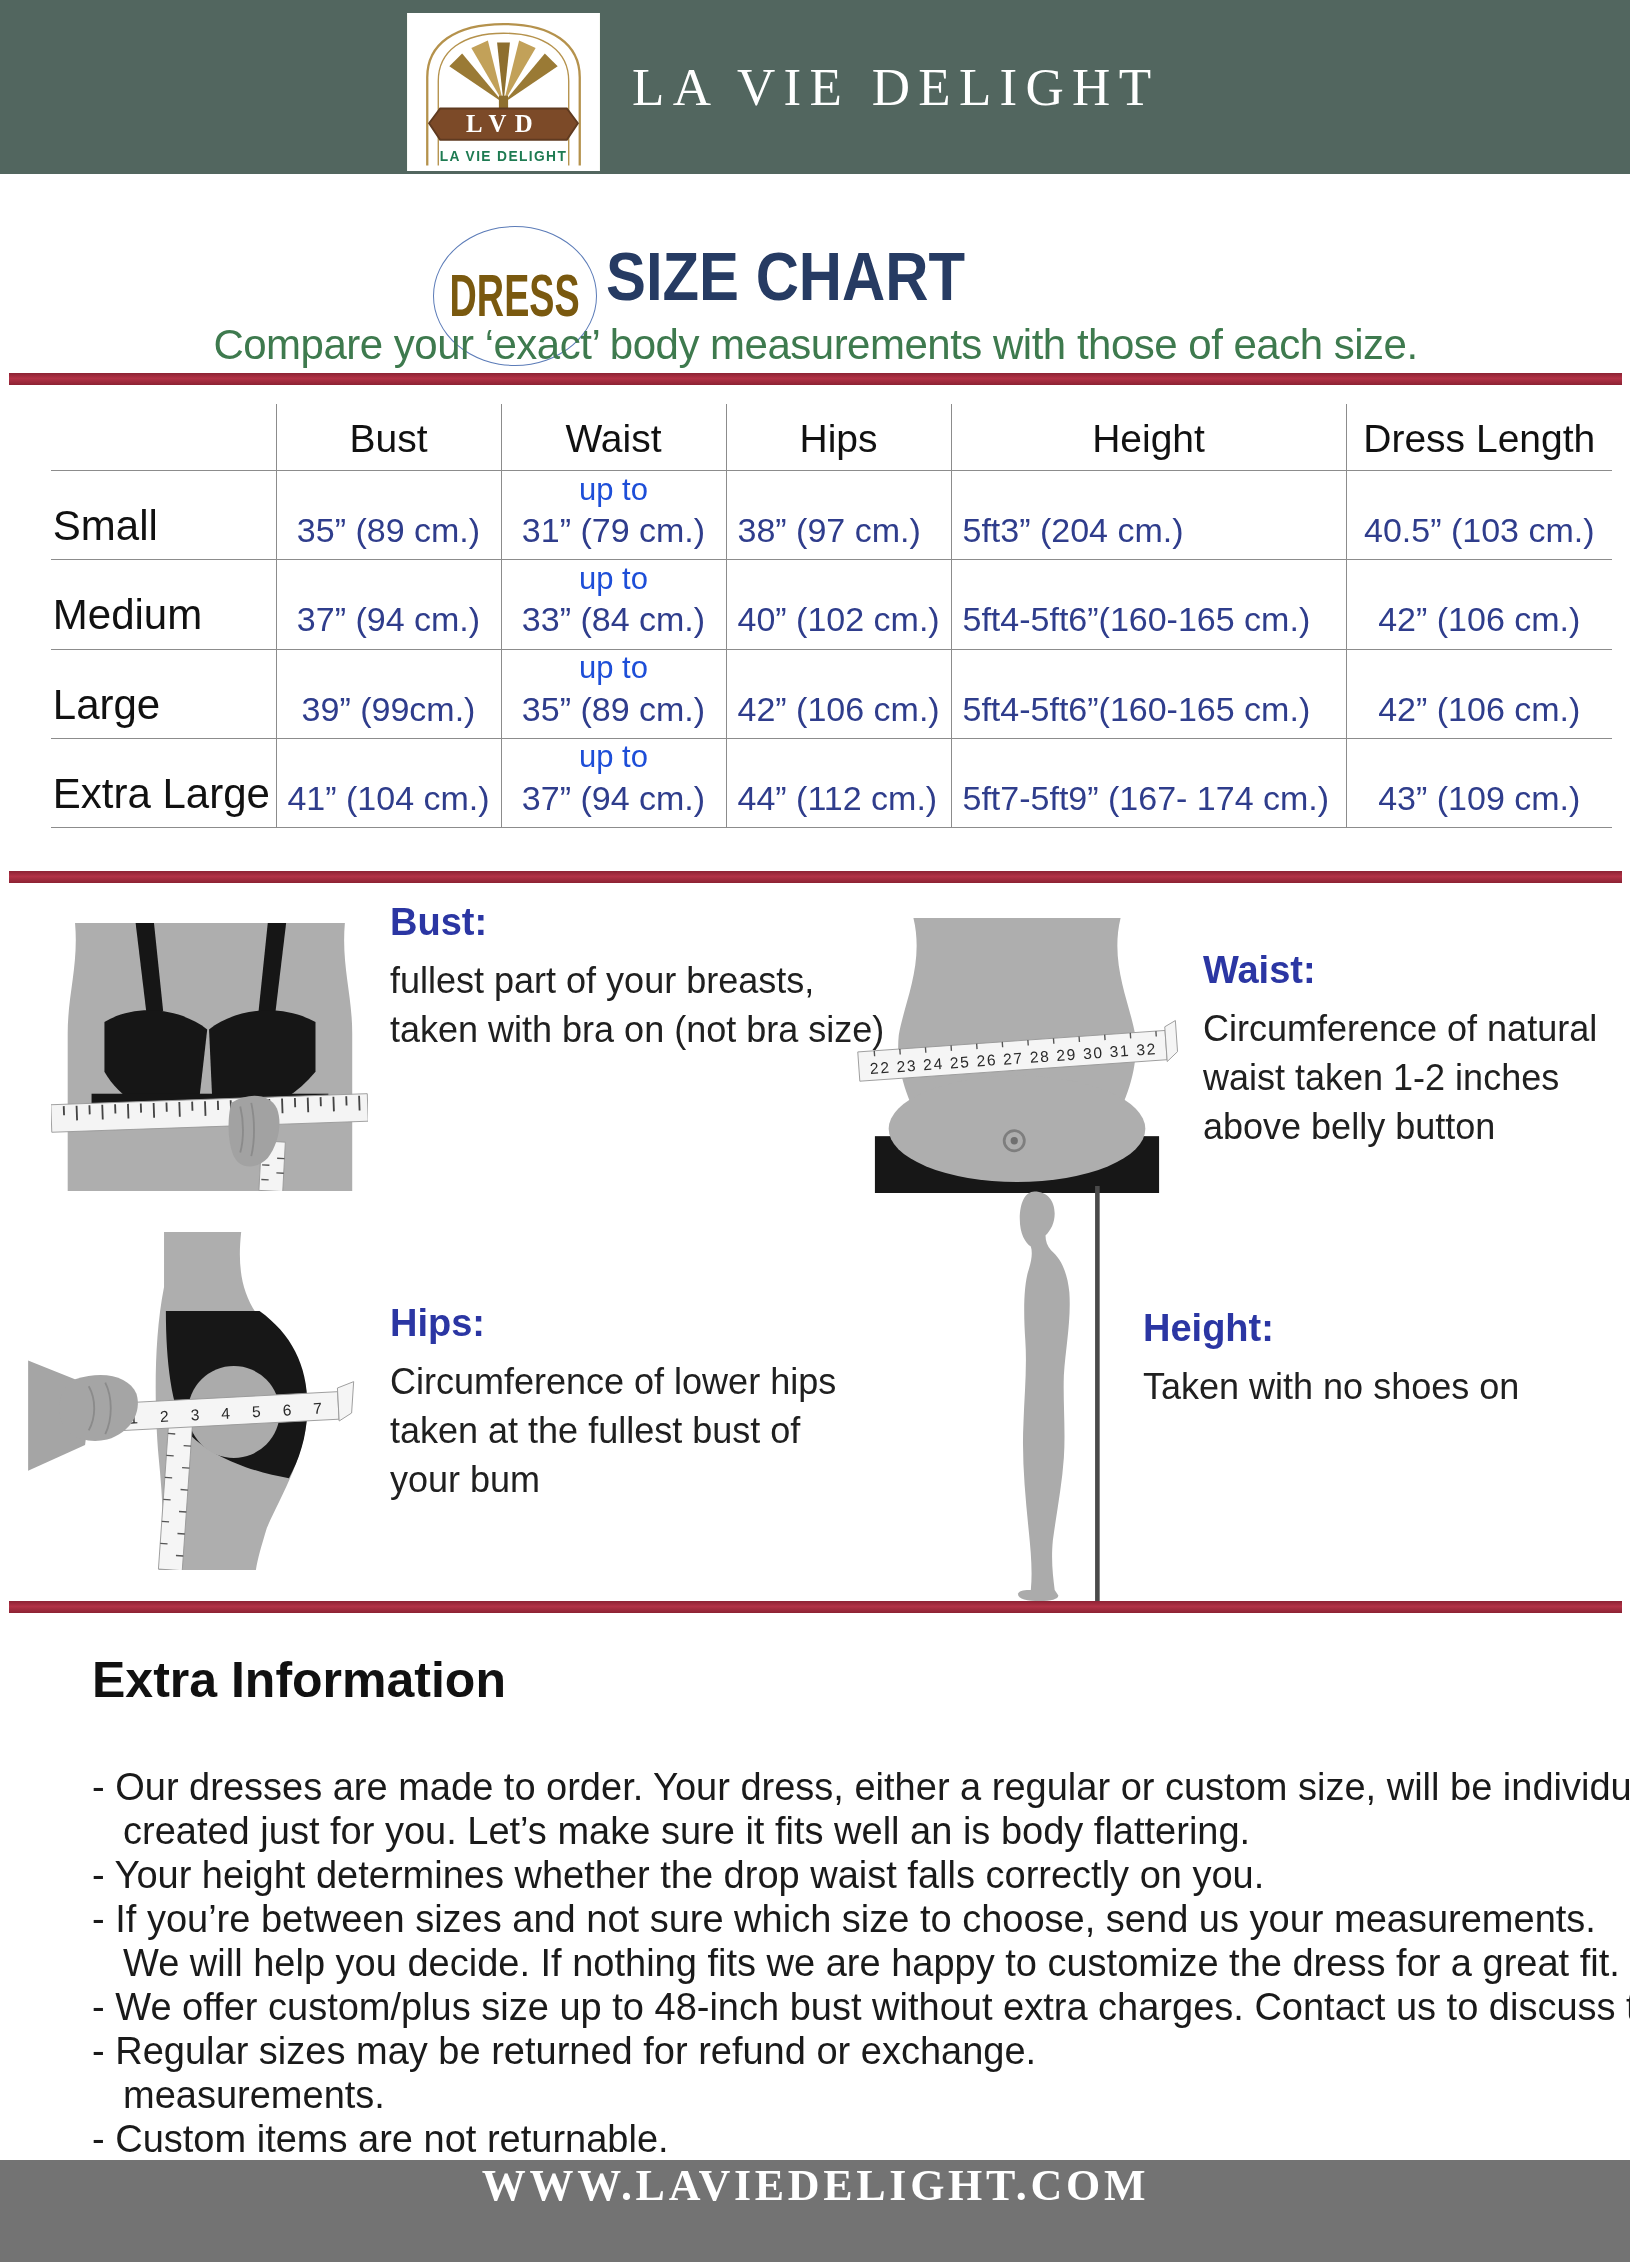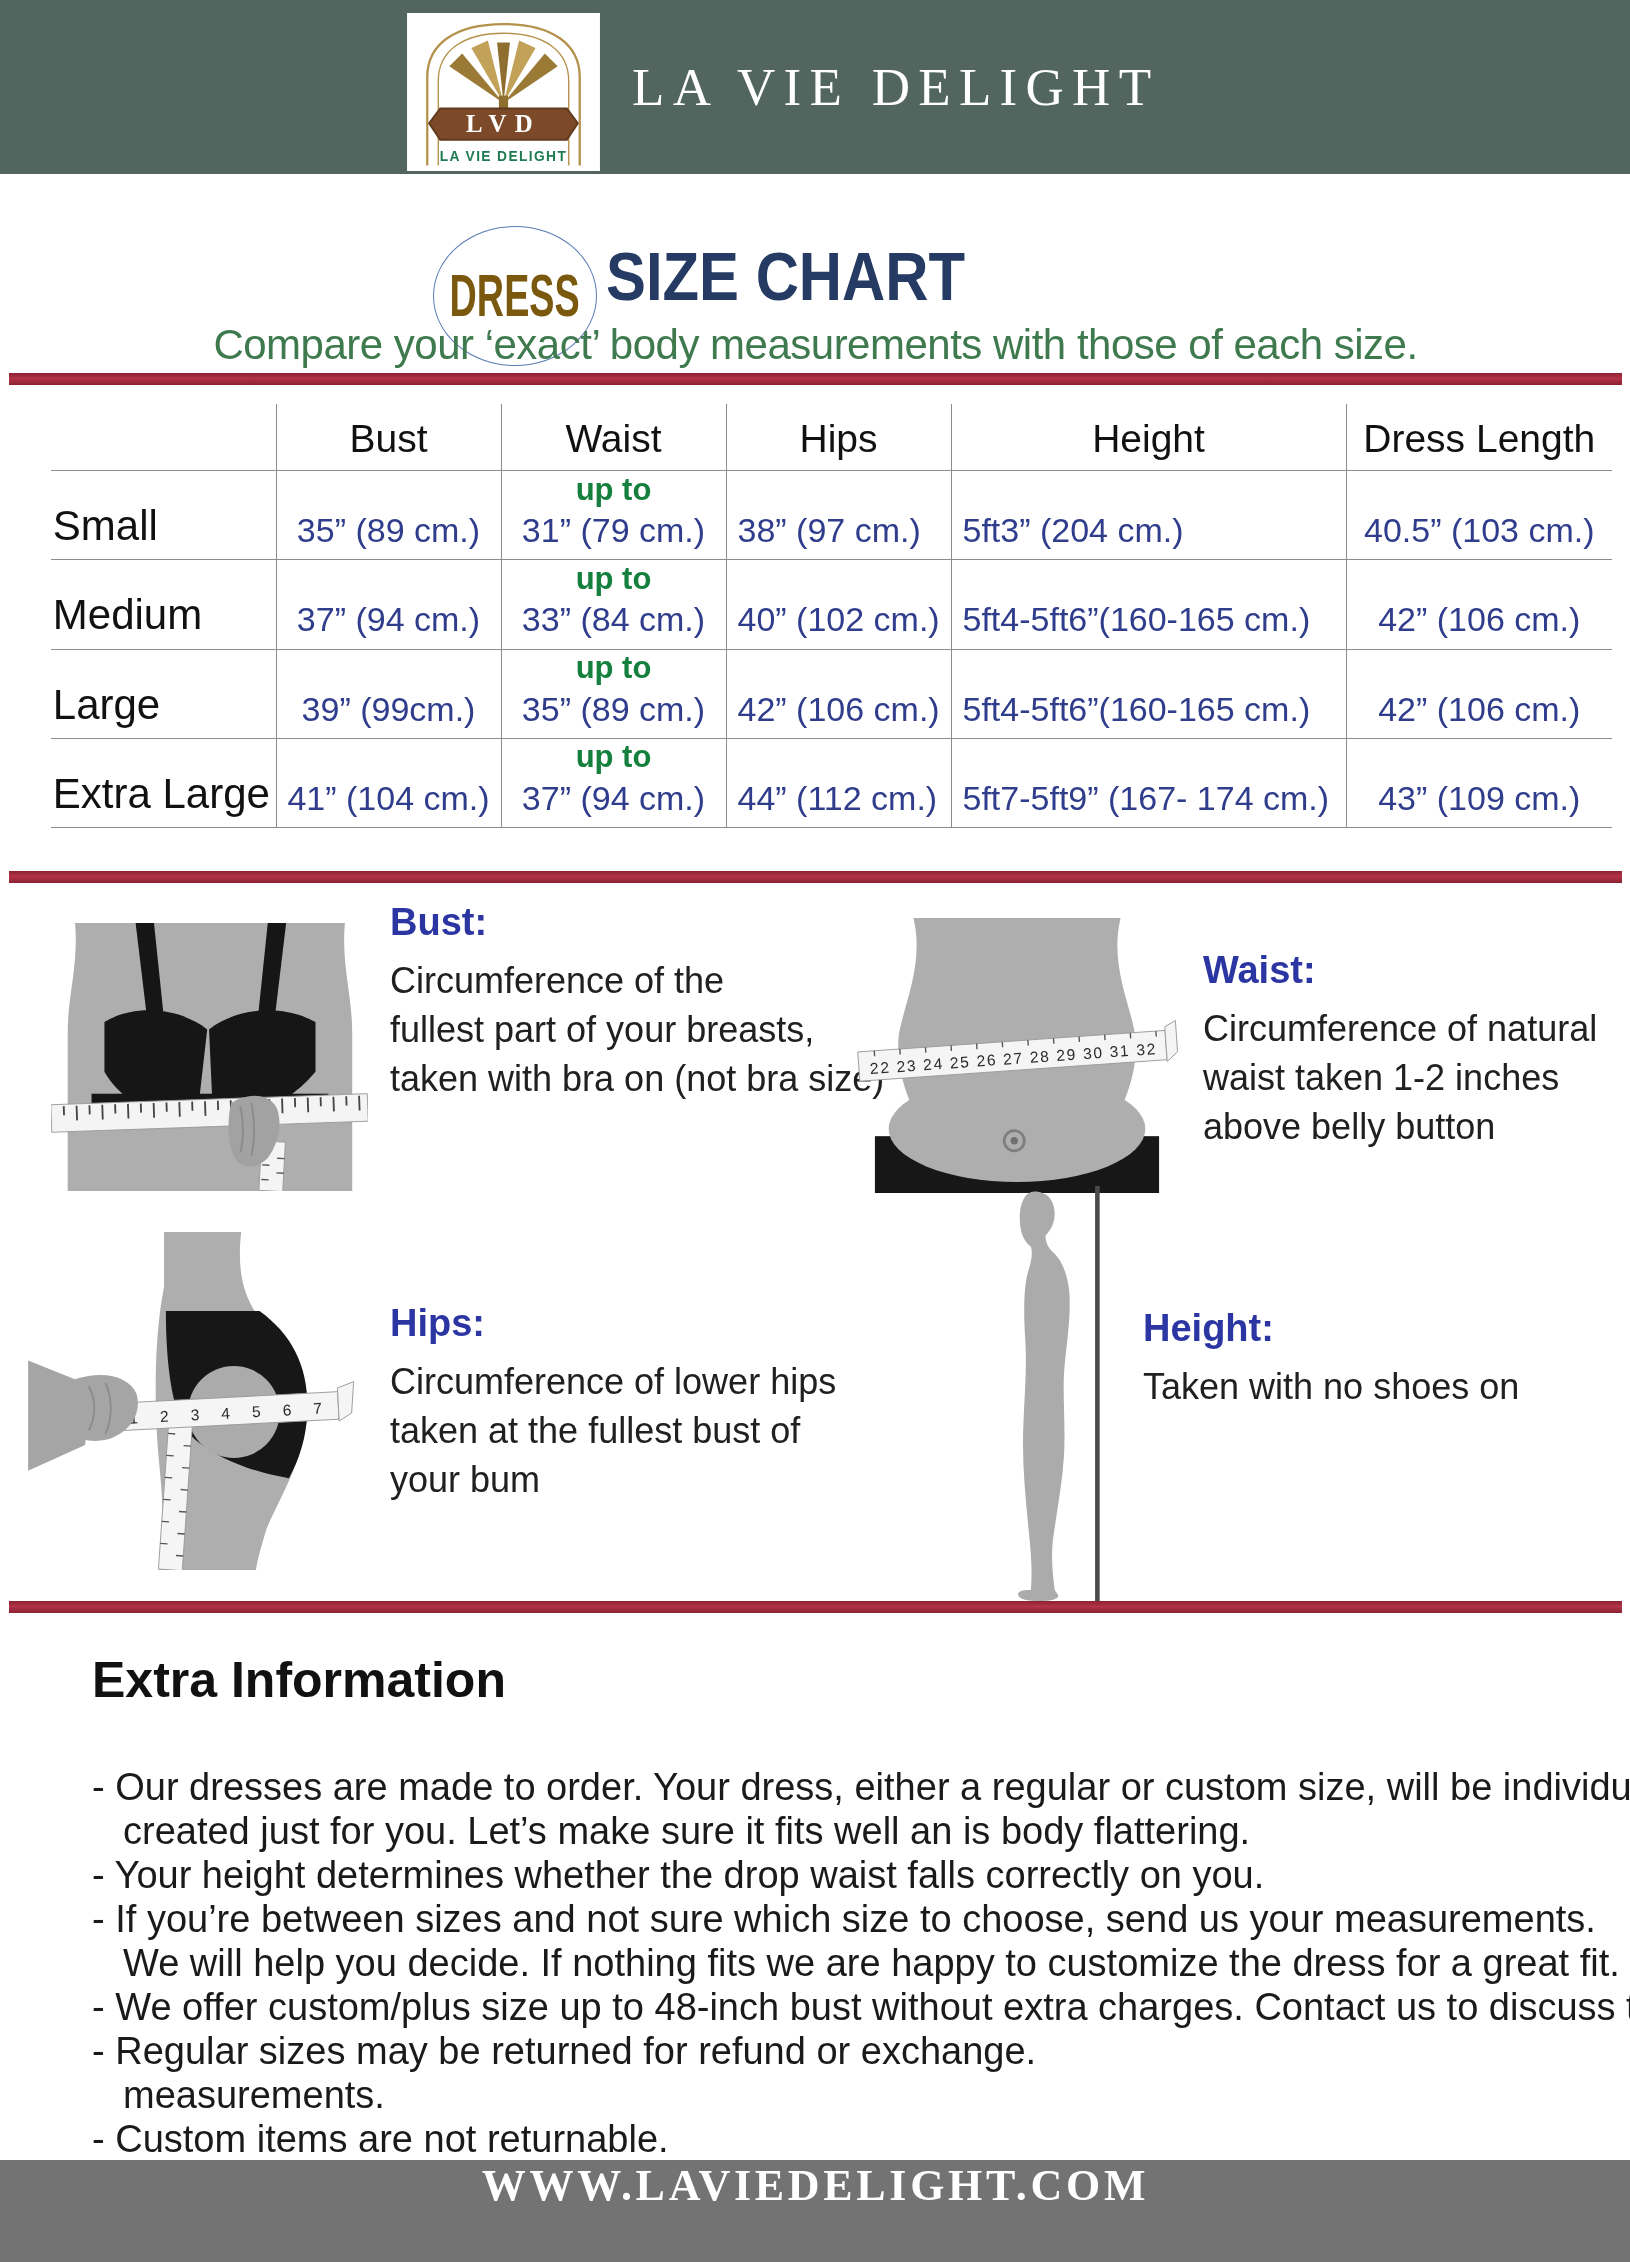--- a/index.html
+++ b/index.html
@@ -33,21 +33,21 @@
   .size-table col.c-height{width:395px;} .size-table col.c-dress{width:266px;}
   .size-table th,.size-table td{vertical-align:bottom;padding:0 0 9.2px 0;font-weight:normal;}
   .size-table th{font-size:39px;color:#111;height:57px;text-align:center;}
   .size-table td{height:79px;}
   .vline{border-left:1.8px solid #8C8C8C;}
   .size-table thead th{border-bottom:1.8px solid #8C8C8C;}
   .size-table tbody td{border-bottom:1.8px solid #8C8C8C;}
   td.lbl{font-size:42px;color:#111;text-align:left;padding-left:1.8px;}
   td.val{font-size:34px;color:#2F3D8C;text-align:center;}
   td.val-left{text-align:left;padding-left:11px;}
-  .upto{display:block;font-size:31px;color:#15803d;margin-bottom:3.7px;font-weight:bold;}
+  .upto{display:block;font-size:31px;color:#1d4ed8;margin-bottom:3.7px;}
 
   
   .guide-img{position:absolute;}
   .guide-text{position:absolute;}
   .guide-text h3{margin:0 0 13px 0;font-size:38px;font-weight:bold;color:#2B36A3;}
   .guide-text .gl{font-size:36px;color:#202020;line-height:1.36;}
 
   
   .extra-heading{position:absolute;left:92px;top:1651px;font-size:50px;font-weight:bold;color:#111;}
   .extra-lines{position:absolute;left:92px;top:1765px;width:1469px;}
@@ -164,21 +164,20 @@
       <g transform="rotate(3 240 260)">
         <rect x="228" y="238" width="26" height="54" fill="#F4F4F4" stroke="#9A9A9A"></rect>
         <path stroke="#555" stroke-width="1.5" d="M230,248 h8 M246,256 h8 M230,264 h8 M246,272 h8 M230,280 h8"></path>
       </g>
       <path d="M196,196 C216,184 238,186 246,202 C252,218 248,240 236,256 C222,270 204,268 198,252 C192,236 192,214 196,196 Z" fill="#A2A2A2"></path>
       <path d="M206,200 C210,216 210,236 206,250 M218,196 C222,214 222,238 218,254" fill="none" stroke="#8B8B8B" stroke-width="2"></path>
     </svg>
   </div>
   <div class="guide-text" style="left:390px;top:901px;">
     <h3>Bust:</h3>
-    <div class="gl">Circumference of the</div>
     <div class="gl">fullest part of your breasts,</div>
     <div class="gl">taken with bra on (not bra size)</div>
   </div>
 
   <div class="guide-img" style="left:854px;top:918px;">
     <svg width="326" height="275" viewBox="0 0 350 300">
       <path d="M62,0 C74,50 52,92 46,128 C42,168 58,204 74,232 L276,232 C292,204 308,168 304,128 C298,92 276,50 288,0 Z" fill="#AEAEAE"></path>
       <rect x="20" y="238" width="310" height="62" fill="#171717"></rect>
       <ellipse cx="175" cy="230" rx="140" ry="58" fill="#AEAEAE"></ellipse>
       <circle cx="172" cy="243" r="11" fill="none" stroke="#7E7E7E" stroke-width="3"></circle>

